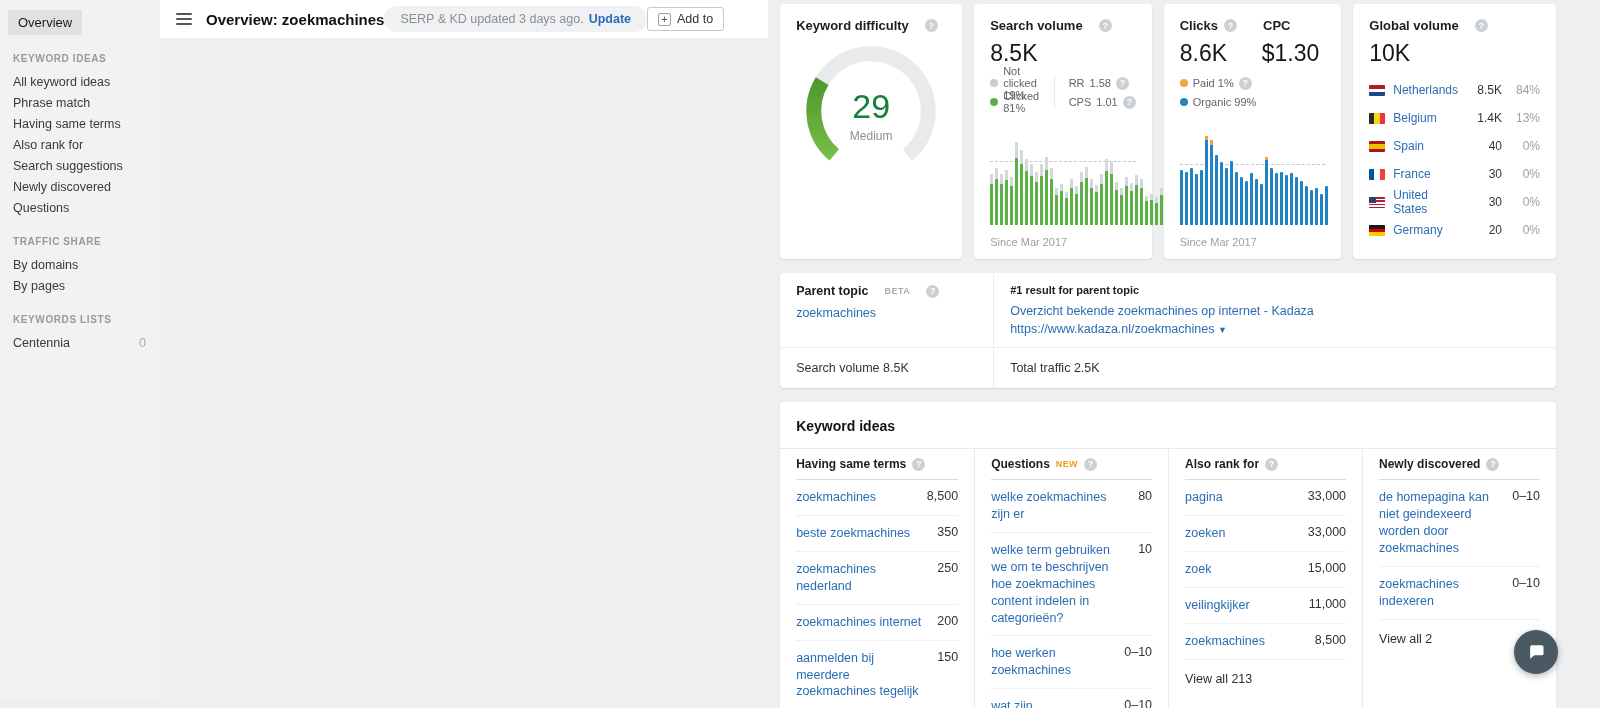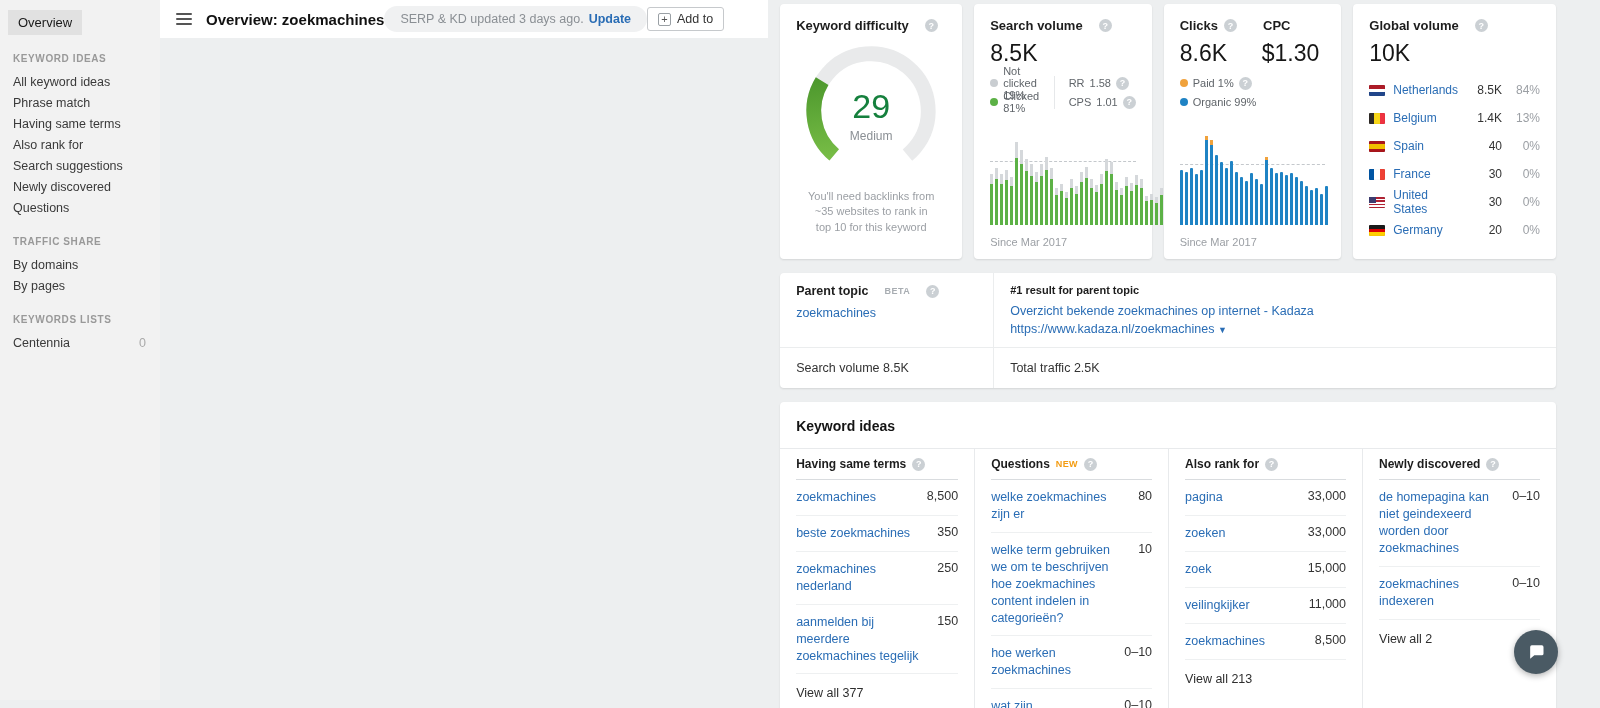--- a/index.html
+++ b/index.html
@@ -182,21 +182,20 @@
                 <stop offset="0" stop-color="#35831f"></stop>
                 <stop offset="1" stop-color="#8ccf52"></stop>
               </linearGradient>
             </defs>
             <circle cx="75" cy="75" r="58" fill="none" stroke="#e9eaeb" stroke-width="15" stroke-dasharray="283.4 364.4" transform="rotate(130 75 75)"></circle>
             <circle cx="75" cy="75" r="58" fill="none" stroke="url(#gg)" stroke-width="15" stroke-dasharray="82.2 364.4" transform="rotate(130 75 75)"></circle>
           </svg>
           <div class="gauge-num">29</div>
           <div class="gauge-lbl">Medium</div>
         </div>
-        <div class="kd-note">You'll need backlinks from ~35 websites to rank in top 10 for this keyword</div>
       </div>
 
       <div class="card">
         <div class="card-title">
           <span>Search volume</span>
           <span class="help">?</span>
         </div>
         <div class="big">8.5K</div>
         <div class="legend-wrap">
           <div class="leg-col">
@@ -491,20 +490,24 @@
             </div>
             <div class="kw-row">
               <span class="kw-link">beste zoekmachines</span>
               <span class="kw-val">350</span>
             </div>
             <div class="kw-row">
               <span class="kw-link">zoekmachines nederland</span>
               <span class="kw-val">250</span>
             </div>
             <div class="kw-row">
+              <span class="kw-link">zoekmachines internet</span>
+              <span class="kw-val">200</span>
+            </div>
+            <div class="kw-row">
               <span class="kw-link">aanmelden bij meerdere zoekmachines tegelijk</span>
               <span class="kw-val">150</span>
             </div>
             <div class="view-all">View all 377</div>
           </div>
 
         <div class="kw-col">
           <div class="kw-head">
             <span>Questions</span>
             <span class="new-badge">NEW</span>

